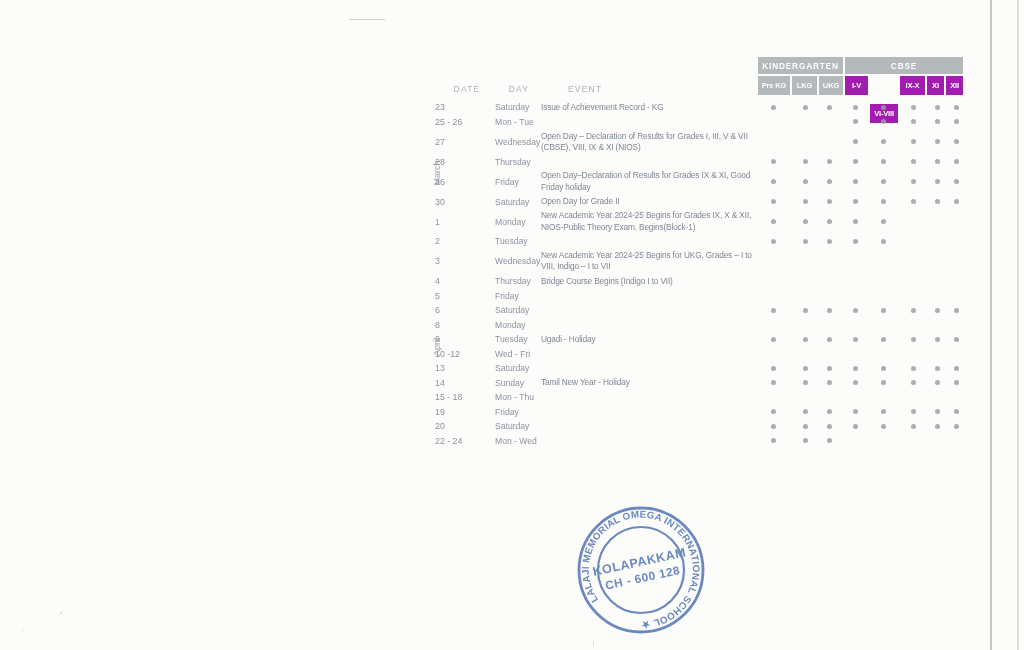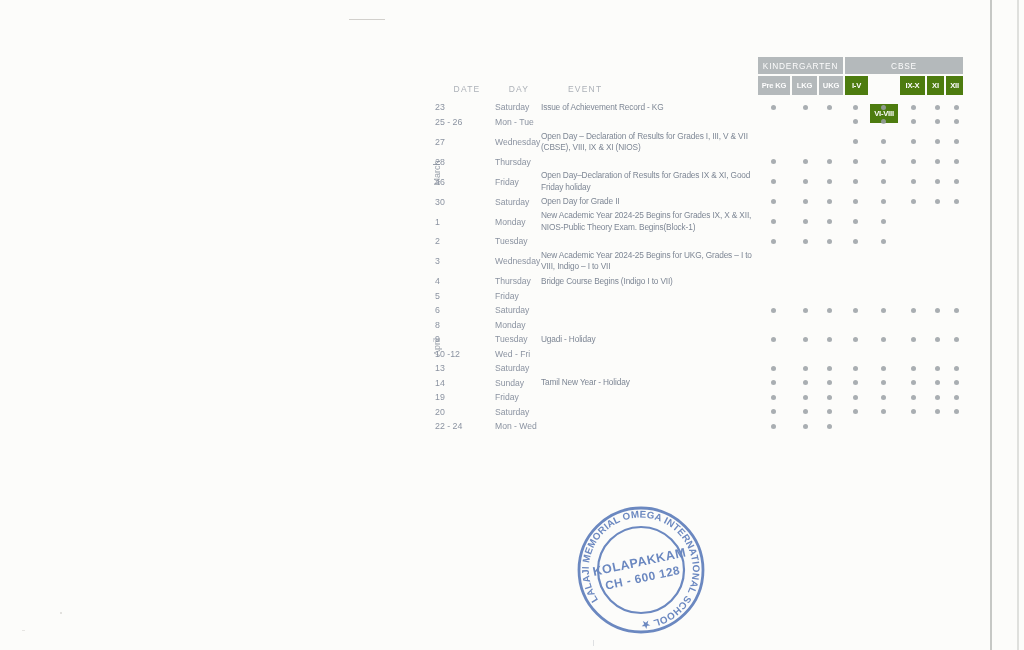--- a/index.html
+++ b/index.html
@@ -17,28 +17,28 @@
   .scanline-b{position:absolute;left:1017px;top:0;width:2px;height:650px;background:#c6c8c5;opacity:.55;}
   .mark-dash{position:absolute;left:349px;top:19px;width:36px;height:1px;background:#d2d0cc;}
   .speck1{position:absolute;left:60px;top:612px;width:2px;height:2px;background:#e2e1de;}
   .speck2{position:absolute;left:22px;top:630px;width:3px;height:1px;background:#e6e5e2;}
   .speck3{position:absolute;left:593px;top:640px;width:1px;height:6px;background:#c9cdd2;opacity:.6;}
 
   
   .table-area{position:absolute;left:425px;top:57px;width:548px;}
   .band{position:absolute;top:0;height:17px;background:#b4b9bb;color:#fdfdfd;
         display:flex;align-items:center;justify-content:center;
-        font-size:8.3px;letter-spacing:.8px;font-weight:normal;}
+        font-size:8.3px;letter-spacing:.8px;font-weight:bold;}
   .band-kg{left:333px;width:85px;}
   .band-cbse{left:420px;width:118px;}
   .subcell{position:absolute;top:19px;height:19px;color:#fdfdfd;
         display:flex;align-items:center;justify-content:center;
         font-size:7.6px;letter-spacing:-.2px;font-weight:bold;white-space:nowrap;}
   .subcell.kg{background:#b4b9bb;}
-  .subcell.cbse{background:#4d7c0f;}
+  .subcell.cbse{background:#a21caf;}
   .colhead{position:absolute;top:27px;font-size:8.5px;letter-spacing:1.2px;color:#acb1b8;}
   .ch-date{left:14px;width:56px;text-align:center;}
   .ch-day{left:66px;width:56px;text-align:center;}
   .ch-event{left:143px;}
   .rows{position:absolute;left:0;top:43px;width:548px;}
   .row{display:flex;align-items:center;position:relative;min-height:14.5px;
        padding:1.5px 0;box-sizing:border-box;}
   .c-date{flex:none;width:60px;margin-left:10px;
           font-size:8.8px;color:#8b93a1;white-space:nowrap;}
   .c-day{flex:none;width:46px;font-size:8.6px;color:#8b93a1;white-space:nowrap;}
@@ -251,20 +251,25 @@
           <span class="c-day">Sunday</span>
           <span class="c-event">Tamil New Year - Holiday</span>
           <span class="dot" style="left: 345.5px;"></span>
           <span class="dot" style="left: 377.5px;"></span>
           <span class="dot" style="left: 401.5px;"></span>
           <span class="dot" style="left: 427.5px;"></span>
           <span class="dot" style="left: 455.5px;"></span>
           <span class="dot" style="left: 485.5px;"></span>
           <span class="dot" style="left: 509.5px;"></span>
           <span class="dot" style="left: 528.5px;"></span>
+        </div>
+        <div class="row">
+          <span class="c-date">15 - 18</span>
+          <span class="c-day">Mon - Thu</span>
+          <span class="c-event"></span>
         </div>
         <div class="row">
           <span class="c-date">19</span>
           <span class="c-day">Friday</span>
           <span class="c-event"></span>
           <span class="dot" style="left: 345.5px;"></span>
           <span class="dot" style="left: 377.5px;"></span>
           <span class="dot" style="left: 401.5px;"></span>
           <span class="dot" style="left: 427.5px;"></span>
           <span class="dot" style="left: 455.5px;"></span>

